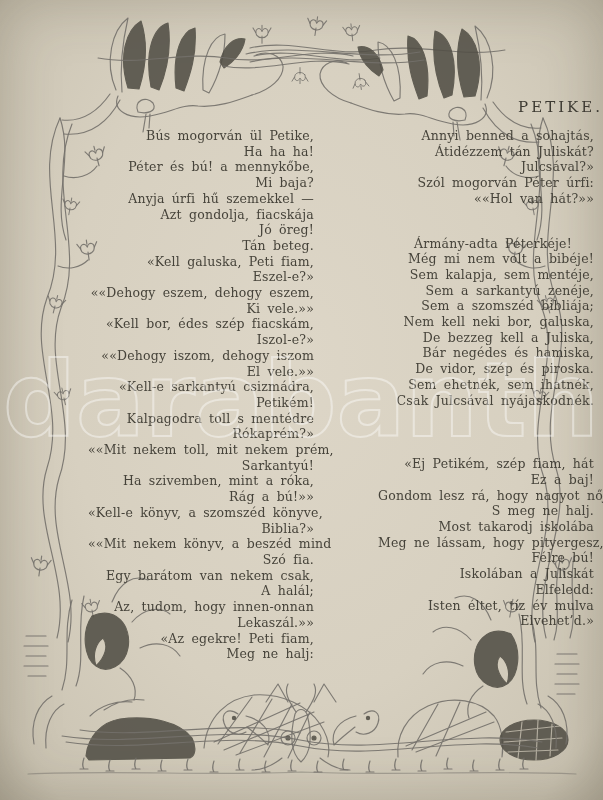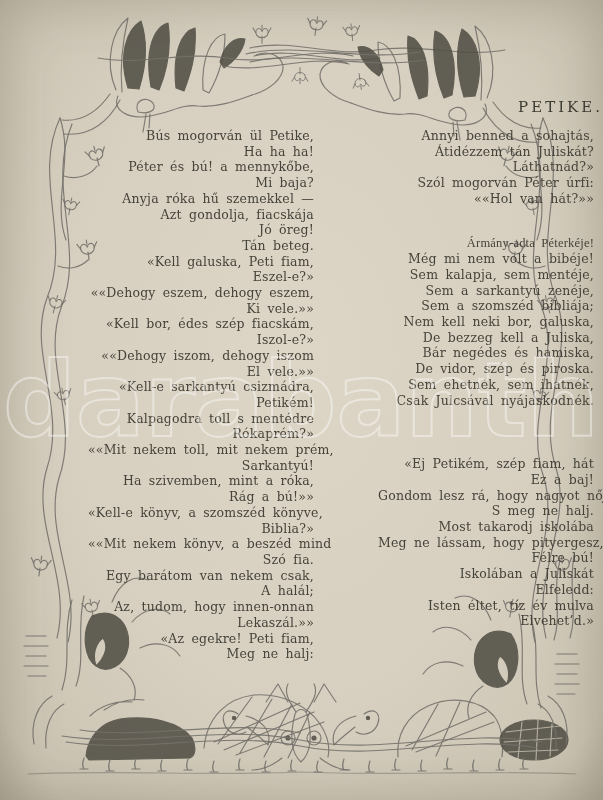--- a/index.html
+++ b/index.html
@@ -27,21 +27,21 @@
   }
   .col{position:absolute;z-index:2;top:128px;}
   .col-left{left:88px;width:226px;}
   .col-right{left:334px;width:216px;margin-left:44px;}
   .line{
     line-height:15.7px;font-size:12.5px;white-space:nowrap;
     word-spacing:3px;letter-spacing:.2px;color:#46433a;
   }
   .line.a{text-align:right;}
   .line.b{text-align:right;}
-  .line.i{text-align:right;padding-left:14px;font-family:Liberation Serif, serif;}
+  .line.i{text-align:center;padding-left:14px;}
   .stanza{margin-bottom:29px;}
   .col-right .stanza:nth-child(2){margin-bottom:48px;}
   .wm{position:absolute;z-index:4;left:0;top:0;pointer-events:none;}
   .wm text{
     fill:none;stroke:var(--watermark);stroke-width:2;opacity:.42;
     font-family:"DejaVu Sans","Liberation Sans",sans-serif;font-weight:700;
   }
 </style>
 </head>
 <body>
@@ -203,21 +203,21 @@
     </g>
   </svg>
 
   <div class="title">PETIKE.</div>
 
   <div class="col col-left">
       <div class="line a">Bús mogorván ül Petike,</div>
       <div class="line b">Ha ha ha!</div>
       <div class="line a">Péter és bú! a mennykőbe,</div>
       <div class="line b">Mi baja?</div>
-      <div class="line a">Anyja róka hű szemekkel —</div>
+      <div class="line a">Anyja úrfi hű szemekkel —</div>
       <div class="line a">Azt gondolja, fiacskája</div>
       <div class="line b">Jó öreg!</div>
       <div class="line b">Tán beteg.</div>
       <div class="line a">«Kell galuska, Peti fiam,</div>
       <div class="line b">Eszel-e?»</div>
       <div class="line a">««Dehogy eszem, dehogy eszem,</div>
       <div class="line b">Ki vele.»»</div>
       <div class="line a">«Kell bor, édes szép fiacskám,</div>
       <div class="line b">Iszol-e?»</div>
       <div class="line a">««Dehogy iszom, dehogy iszom</div>
@@ -238,21 +238,21 @@
       <div class="line b">A halál;</div>
       <div class="line a">Az, tudom, hogy innen-onnan</div>
       <div class="line b">Lekaszál.»»</div>
       <div class="line a">«Az egekre! Peti fiam,</div>
       <div class="line b">Meg ne halj:</div>
     </div>
   <div class="col col-right">
       <div class="stanza">
         <div class="line a">Annyi benned a sohajtás,</div>
         <div class="line a">Átidézzem tán Juliskát?</div>
-        <div class="line b">Láthatnád?»</div>
+        <div class="line b">Julcsával?»</div>
         <div class="line a">Szól mogorván Péter úrfi:</div>
         <div class="line b">««Hol van hát?»»</div>
       </div>
       <div class="stanza">
         <div class="line i">Ármány-adta Péterkéje!</div>
         <div class="line a">Még mi nem volt a bibéje!</div>
         <div class="line a">Sem kalapja, sem mentéje,</div>
         <div class="line a">Sem a sarkantyú zenéje,</div>
         <div class="line a">Sem a szomszéd bibliája;</div>
         <div class="line a">Nem kell neki bor, galuska,</div>

